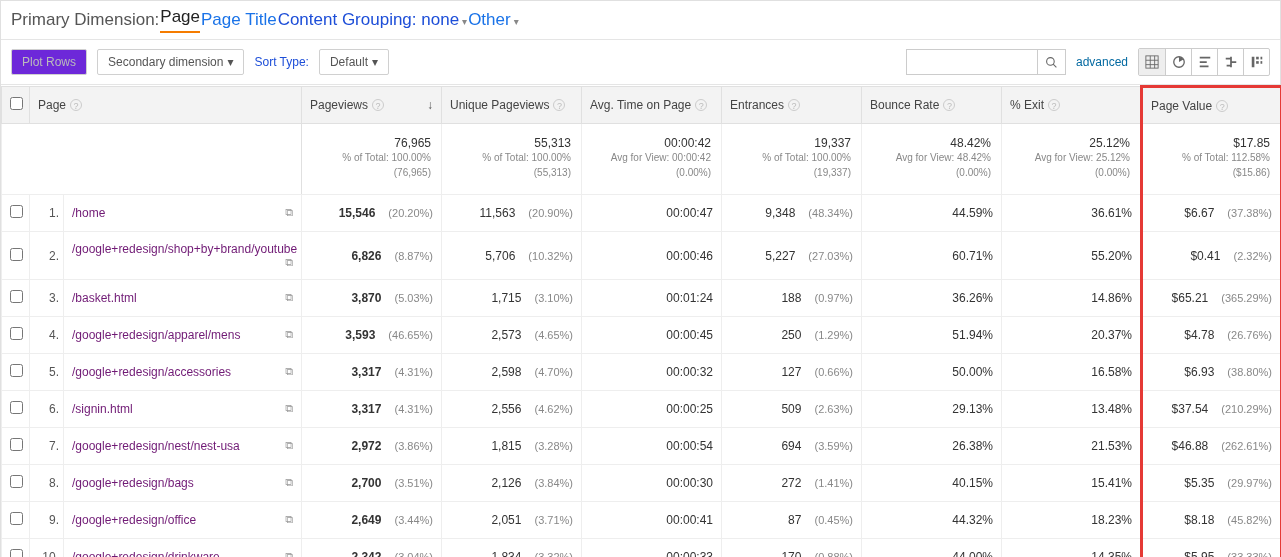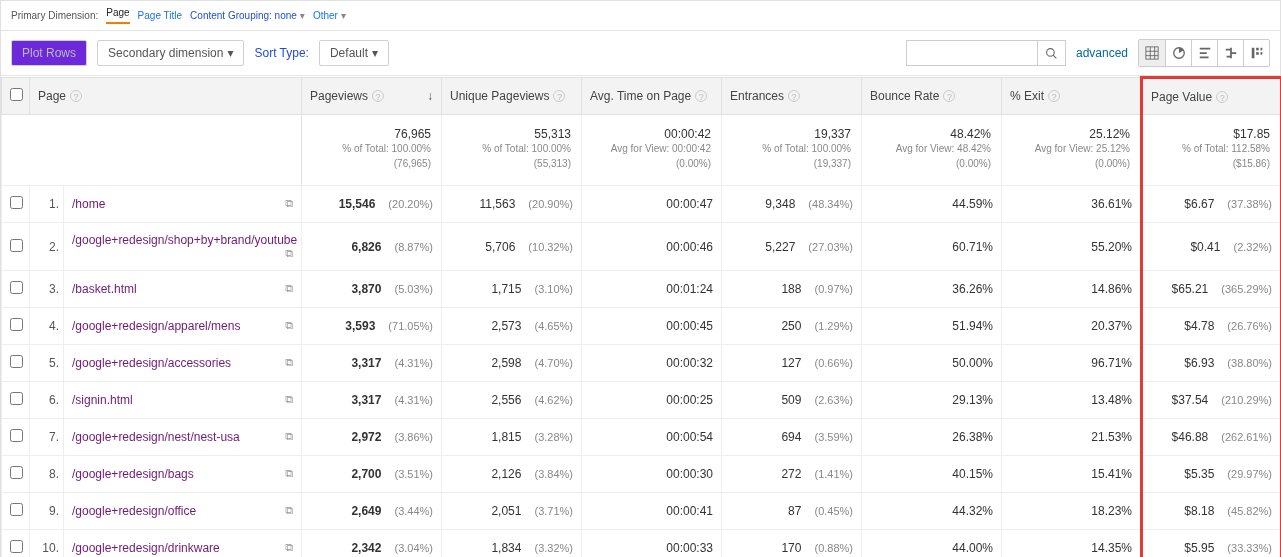--- a/index.html
+++ b/index.html
@@ -10,22 +10,22 @@
     color: #333;
     background: #fff;
     width: 1281px;
   }
   .wrapper { border: 1px solid #e0e0e0; }
   .topbar {
     display: flex;
     align-items: center;
     padding: 6px 10px;
     border-bottom: 1px solid #e5e5e5;
-    font-size: 10px;
-    gap: 8px;
+    font-size: 17px;
+    gap: 1px;
   }
   .topbar .label { color: #555; }
   .tab-link { color: #1a73e8; cursor: pointer; }
   .tab-link.active { color: #222; font-weight: 500; border-bottom: 2px solid #f57c00; padding-bottom: 4px; }
   .muted { color: #1d4ed8; }
   .caret-down::after { content: "▾"; font-size: 10px; margin-left: 3px; color: #888; }
   .toolbar {
     display: flex;
     align-items: center;
     padding: 8px 10px;
@@ -316,41 +316,41 @@
     <td class="num">14.86%</td>
     <td class="num page-value-col">$65.21<span class="pct">(365.29%)</span></td>
   </tr>
         <tr>
     <td class="chk"><input type="checkbox" style=""></td>
     <td class="idx">4.</td>
     <td class="page">
       <a>/google+redesign/apparel/mens</a>
       <span class="ext-icon">⧉</span>
     </td>
-    <td class="num"><b>3,593</b><span class="pct">(71.05%)</span></td>
+    <td class="num"><b>3,593</b><span class="pct">(46.65%)</span></td>
     <td class="num">2,573<span class="pct">(4.65%)</span></td>
     <td class="num">00:00:45</td>
     <td class="num">250<span class="pct">(1.29%)</span></td>
     <td class="num">51.94%</td>
     <td class="num">20.37%</td>
     <td class="num page-value-col">$4.78<span class="pct">(26.76%)</span></td>
   </tr>
         <tr>
     <td class="chk"><input type="checkbox" style=""></td>
     <td class="idx">5.</td>
     <td class="page">
       <a>/google+redesign/accessories</a>
       <span class="ext-icon">⧉</span>
     </td>
     <td class="num"><b>3,317</b><span class="pct">(4.31%)</span></td>
     <td class="num">2,598<span class="pct">(4.70%)</span></td>
     <td class="num">00:00:32</td>
     <td class="num">127<span class="pct">(0.66%)</span></td>
     <td class="num">50.00%</td>
-    <td class="num">96.71%</td>
+    <td class="num">16.58%</td>
     <td class="num page-value-col">$6.93<span class="pct">(38.80%)</span></td>
   </tr>
         <tr>
     <td class="chk"><input type="checkbox" style=""></td>
     <td class="idx">6.</td>
     <td class="page">
       <a>/signin.html</a>
       <span class="ext-icon">⧉</span>
     </td>
     <td class="num"><b>3,317</b><span class="pct">(4.31%)</span></td>

